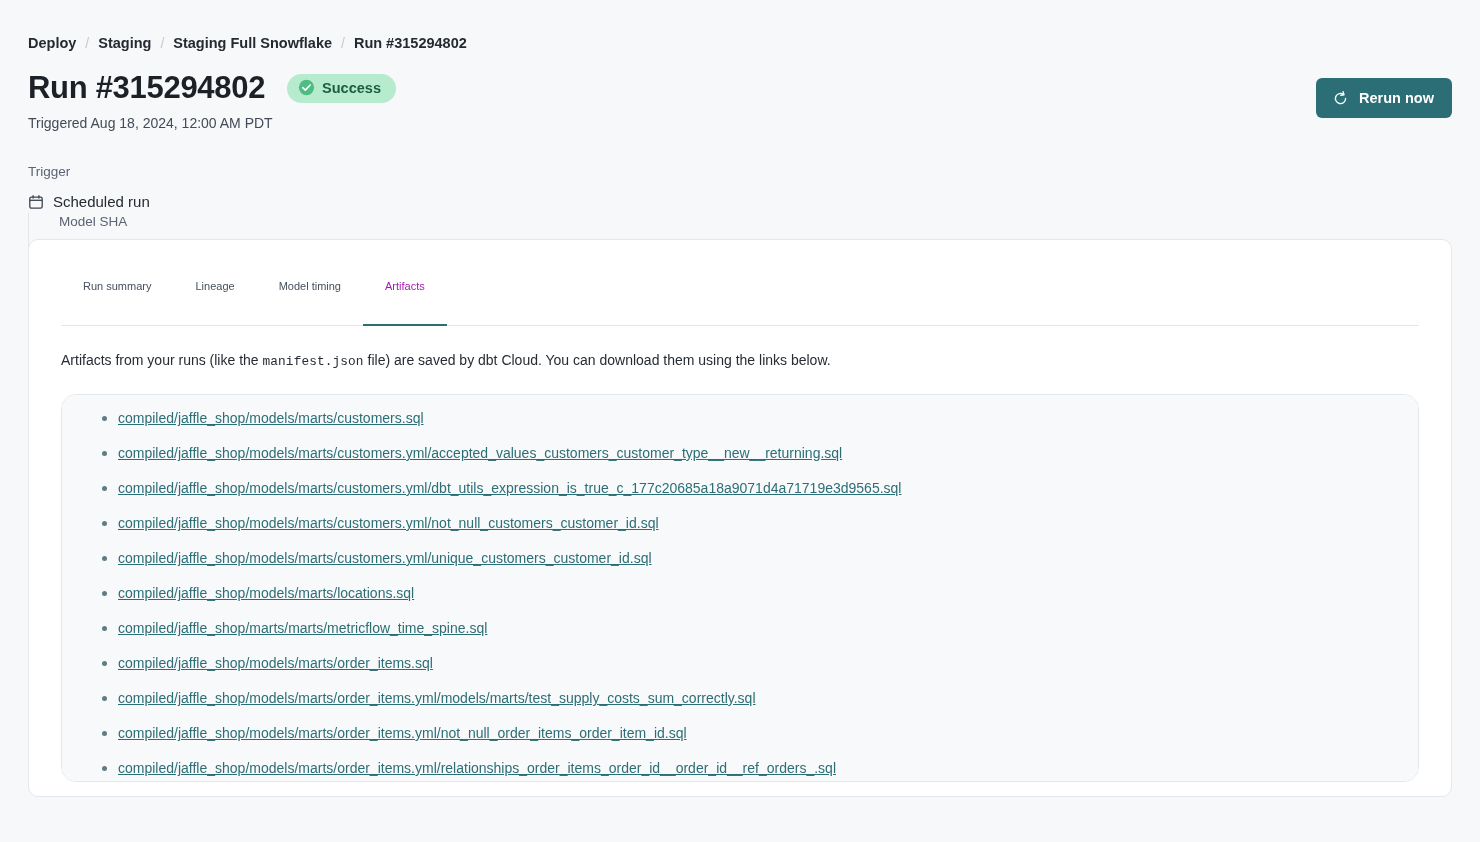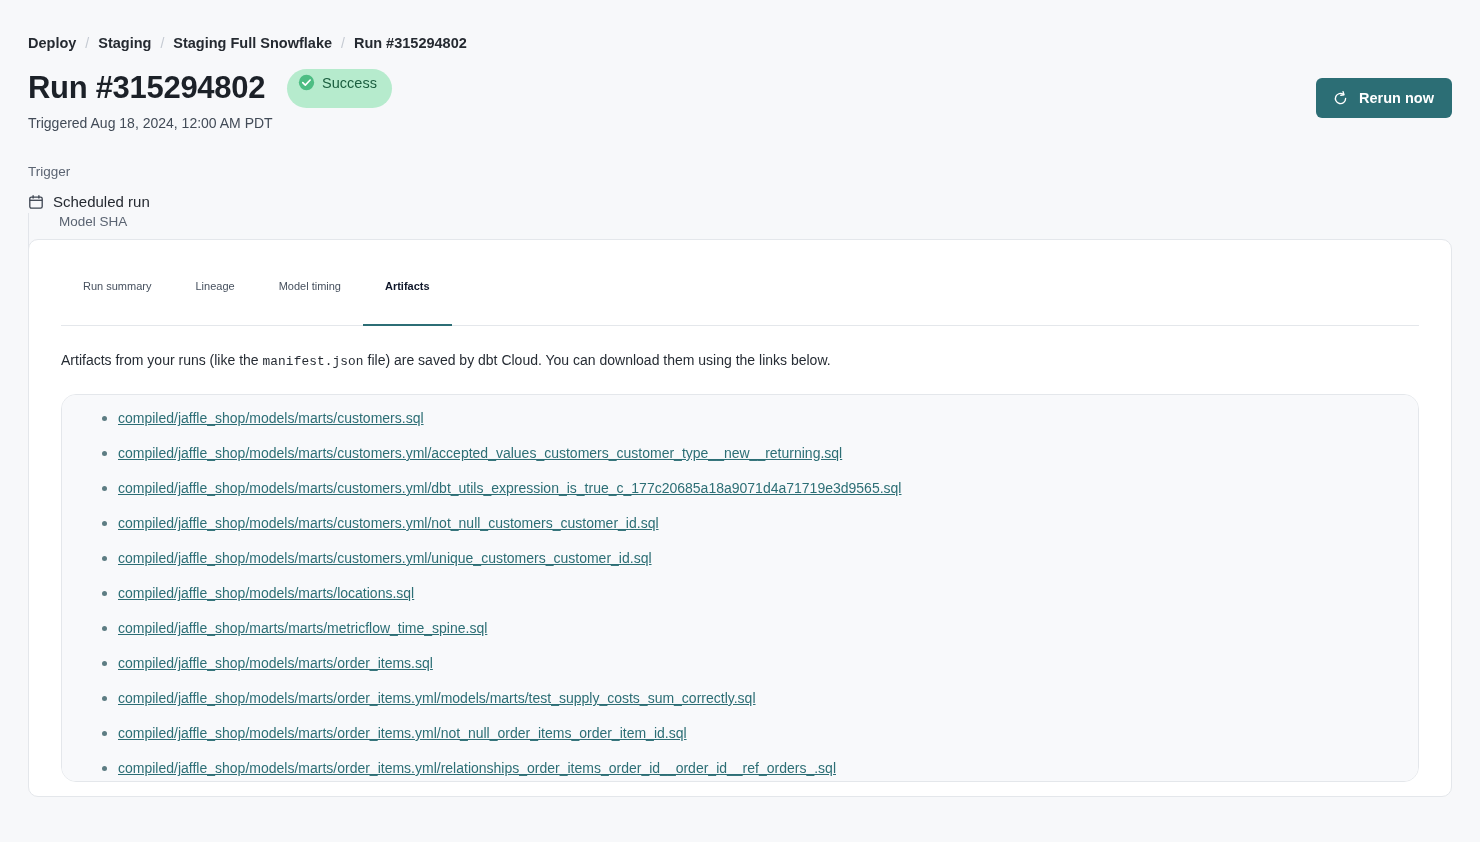--- a/index.html
+++ b/index.html
@@ -29,22 +29,22 @@
     position: absolute; left: 28px; top: 68px;
     display: flex; align-items: center; gap: 22px;
   }
   .page-title {
     font-size: 31px; font-weight: 700; letter-spacing: -0.3px;
     color: #1c2128; margin: 0; line-height: 40px; white-space: nowrap;
   }
   .status-badge {
     display: inline-flex; align-items: center; gap: 7px;
     background: #b6ebcd; color: #1b5e3f;
-    border-radius: 999px; padding: 5px 15px 16px 11px;
-    font-size: 14.5px; font-weight: 400; line-height: 18px;
+    border-radius: 999px; padding: 5px 15px 6px 11px;
+    font-size: 14.5px; font-weight: 700; line-height: 18px;
   }
   .check-icon { width: 17px; height: 17px; display: block; }
 
   .triggered {
     position: absolute; left: 28px; top: 113px;
     font-size: 14px; color: #424b57; line-height: 20px;
   }
 
   
   .rerun-btn {
@@ -95,21 +95,21 @@
     display: flex; align-items: flex-end; gap: 0;
     height: 39px;
   }
   .tab {
     font-size: 11px; color: #46505e; line-height: 18px;
     padding: 0 22px 29px 22px;
     cursor: pointer; white-space: nowrap;
     border-bottom: 2px solid transparent;
     margin-bottom: -1px;
   }
-  .tab.active { color: #0f172a; font-weight: 700; border-bottom-color: #2c6e75; text-align: right; }
+  .tab.active { color: #a21caf; font-weight: 400; border-bottom-color: #2c6e75; text-align: right; }
 
   .description {
     margin: 24px 32px 0 32px;
     font-size: 14px; color: #262c34; line-height: 20px;
   }
   .code {
     font-family: "Liberation Mono", "DejaVu Sans Mono", monospace;
     font-size: 12.8px; letter-spacing: 0.1px;
   }
 

